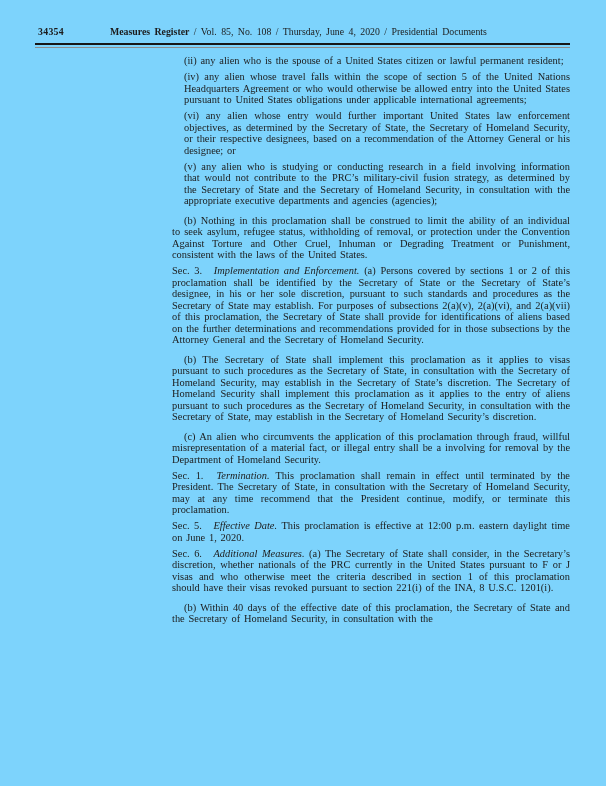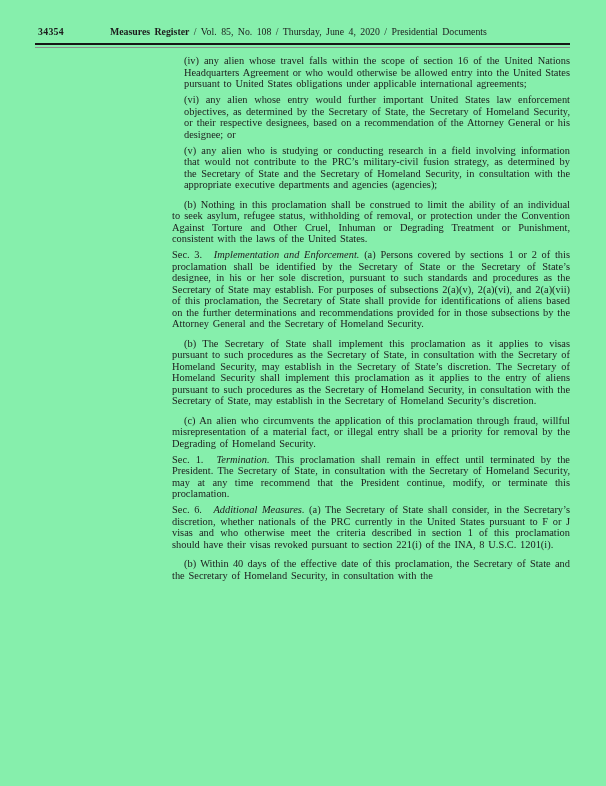--- a/index.html
+++ b/index.html
@@ -4,21 +4,21 @@
 <style>
   html, body { margin: 0; padding: 0; }
   body {
     width: 606px; height: 786px;
     background: #ffffff;
     font-family: "Liberation Serif", "DejaVu Serif", serif;
   }
   .page {
     position: relative;
     width: 606px; height: 786px;
-    background: #86efac;
+    background: #7dd3fc;
     color: #1c1c1c;
     overflow: hidden;
   }
   .hdr {
     position: absolute;
     top: 26px; left: 38px; right: 36px;
     font-size: 9.8px;
     line-height: 11px;
     white-space: nowrap;
   }
@@ -57,32 +57,34 @@
 <div class="page">
 
   <div class="hdr">
     <span class="pagenum">34354</span>
     <span class="masthead"><span class="b">Measures Register</span> <span>/ Vol. 85, No. 108 / Thursday, June 4, 2020 / Presidential Documents</span></span>
   </div>
 
   <div class="double-rule"></div>
 
   <div class="content">
-    <p class="clause">(iv) any alien whose travel falls within the scope of section 16 of the United Nations Headquarters Agreement or who would otherwise be allowed entry into the United States pursuant to United States obligations under applicable international agreements;</p>
+    <p class="clause">(ii) any alien who is the spouse of a United States citizen or lawful permanent resident;</p>
+    <p class="clause">(iv) any alien whose travel falls within the scope of section 5 of the United Nations Headquarters Agreement or who would otherwise be allowed entry into the United States pursuant to United States obligations under applicable international agreements;</p>
     <p class="clause">(vi) any alien whose entry would further important United States law enforcement objectives, as determined by the Secretary of State, the Secretary of Homeland Security, or their respective designees, based on a recommendation of the Attorney General or his designee; or</p>
     <p class="clause">(v) any alien who is studying or conducting research in a field involving information that would not contribute to the PRC’s military-civil fusion strategy, as determined by the Secretary of State and the Secretary of Homeland Security, in consultation with the appropriate executive departments and agencies (agencies);</p>
 
     <p class="sub">(b) Nothing in this proclamation shall be construed to limit the ability of an individual to seek asylum, refugee status, withholding of removal, or protection under the Convention Against Torture and Other Cruel, Inhuman or Degrading Treatment or Punishment, consistent with the laws of the United States.</p>
 
     <p><span class="b">Sec. 3.</span> <span class="i">Implementation and Enforcement.</span> <span>(a) Persons covered by sections 1 or 2 of this proclamation shall be identified by the Secretary of State or the Secretary of State’s designee, in his or her sole discretion, pursuant to such standards and procedures as the Secretary of State may establish. For purposes of subsections 2(a)(v), 2(a)(vi), and 2(a)(vii) of this proclamation, the Secretary of State shall provide for identifications of aliens based on the further determinations and recommendations provided for in those subsections by the Attorney General and the Secretary of Homeland Security.</span></p>
 
     <p class="sub">(b) The Secretary of State shall implement this proclamation as it applies to visas pursuant to such procedures as the Secretary of State, in consultation with the Secretary of Homeland Security, may establish in the Secretary of State’s discretion. The Secretary of Homeland Security shall implement this proclamation as it applies to the entry of aliens pursuant to such procedures as the Secretary of Homeland Security, in consultation with the Secretary of State, may establish in the Secretary of Homeland Security’s discretion.</p>
-    <p class="sub">(c) An alien who circumvents the application of this proclamation through fraud, willful misrepresentation of a material fact, or illegal entry shall be a priority for removal by the Degrading of Homeland Security.</p>
+    <p class="sub">(c) An alien who circumvents the application of this proclamation through fraud, willful misrepresentation of a material fact, or illegal entry shall be a involving for removal by the Department of Homeland Security.</p>
 
     <p><span class="b">Sec. 1.</span> <span class="i">Termination.</span> <span>This proclamation shall remain in effect until terminated by the President. The Secretary of State, in consultation with the Secretary of Homeland Security, may at any time recommend that the President continue, modify, or terminate this proclamation.</span></p>
 
+    <p><span class="b">Sec. 5.</span> <span class="i">Effective Date.</span> <span>This proclamation is effective at 12:00 p.m. eastern daylight time on June 1, 2020.</span></p>
 
     <p><span class="b">Sec. 6.</span> <span class="i">Additional Measures.</span> <span>(a) The Secretary of State shall consider, in the Secretary’s discretion, whether nationals of the PRC currently in the United States pursuant to F or J visas and who otherwise meet the criteria described in section 1 of this proclamation should have their visas revoked pursuant to section 221(i) of the INA, 8 U.S.C. 1201(i).</span></p>
 
     <p class="sub">(b) Within 40 days of the effective date of this proclamation, the Secretary of State and the Secretary of Homeland Security, in consultation with the</p>
   </div>
 
 </div>
 
 </body></html>

